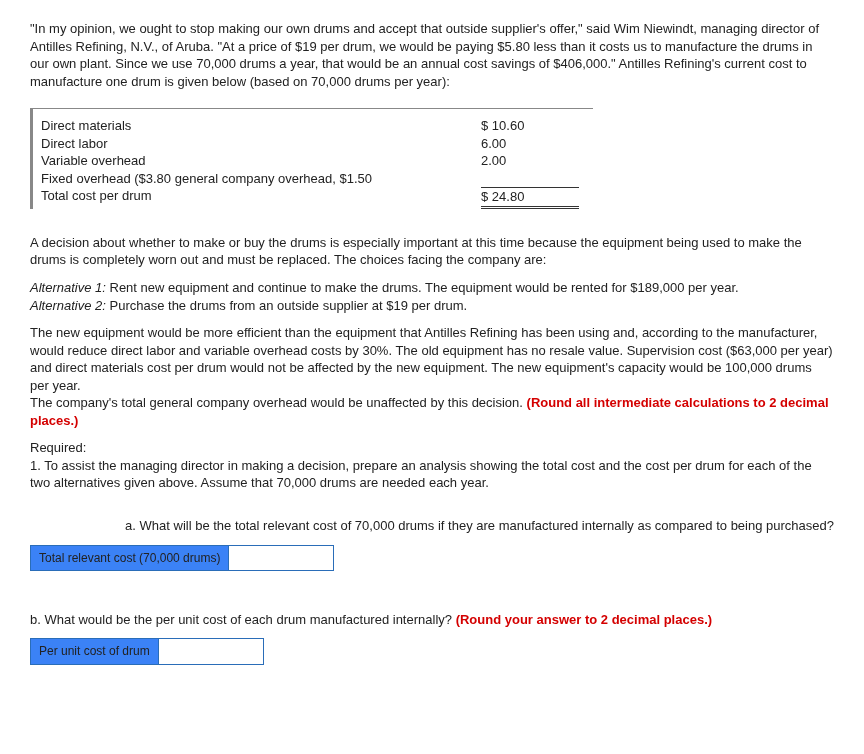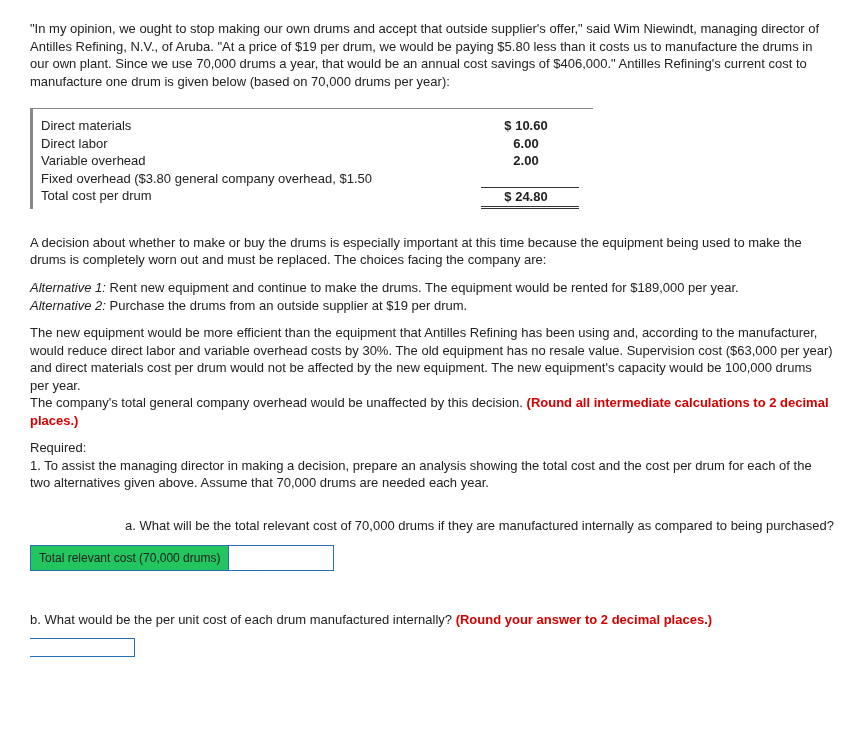--- a/index.html
+++ b/index.html
@@ -15,34 +15,34 @@
   .intro { margin-bottom: 18px; }
   .cost-table {
     border-top: 1px solid #888;
     border-left: 3px solid #888;
     width: 560px;
     padding: 8px 0 0 0;
     margin-bottom: 25px;
   }
   .cost-row { display: flex; }
   .cost-label { width: 440px; padding-left: 8px; }
-  .cost-val { width: 90px; text-align: center; padding-right: 8px; font-weight: bold; }
+  .cost-val { width: 90px; text-align: left; padding-right: 8px; }
   .indent { padding-left: 48px; }
   .line-above { border-top: 1px solid #333; }
   .dbl-under { border-bottom: 3px double #333; }
   .para { margin: 10px 0; }
   .italic { font-style: italic; text-align: right; }
   .red-bold { color: #d40000; font-weight: bold; }
   .bold { font-weight: normal; }
   .answer-box {
     display: flex;
     margin: 10px 0 40px 0;
   }
   .answer-label {
-    background: #22c55e;
+    background: #3b82f6;
     border: 1px solid #2a6db8;
     padding: 4px 8px;
     font-size: 12px;
   }
   .answer-input {
     border: 1px solid #2a6db8;
     border-left: none;
     width: 100px;
     background: #fff;
   }
@@ -97,14 +97,15 @@
 <div class="answer-box">
   <div class="answer-label">Total relevant cost (70,000 drums)</div>
   <input class="answer-input" type="text" style="">
 </div>
 
 <div class="para">
   <span>b. What would be the per unit cost of each drum manufactured internally? </span><span class="red-bold">(Round your answer to 2 decimal places.)</span>
 </div>
 
 <div class="answer-box" style="margin-bottom:5px;">
+  <div class="answer-label">Per unit cost of drum</div>
   <input class="answer-input" type="text" style="">
 </div>
 
 </body></html>

